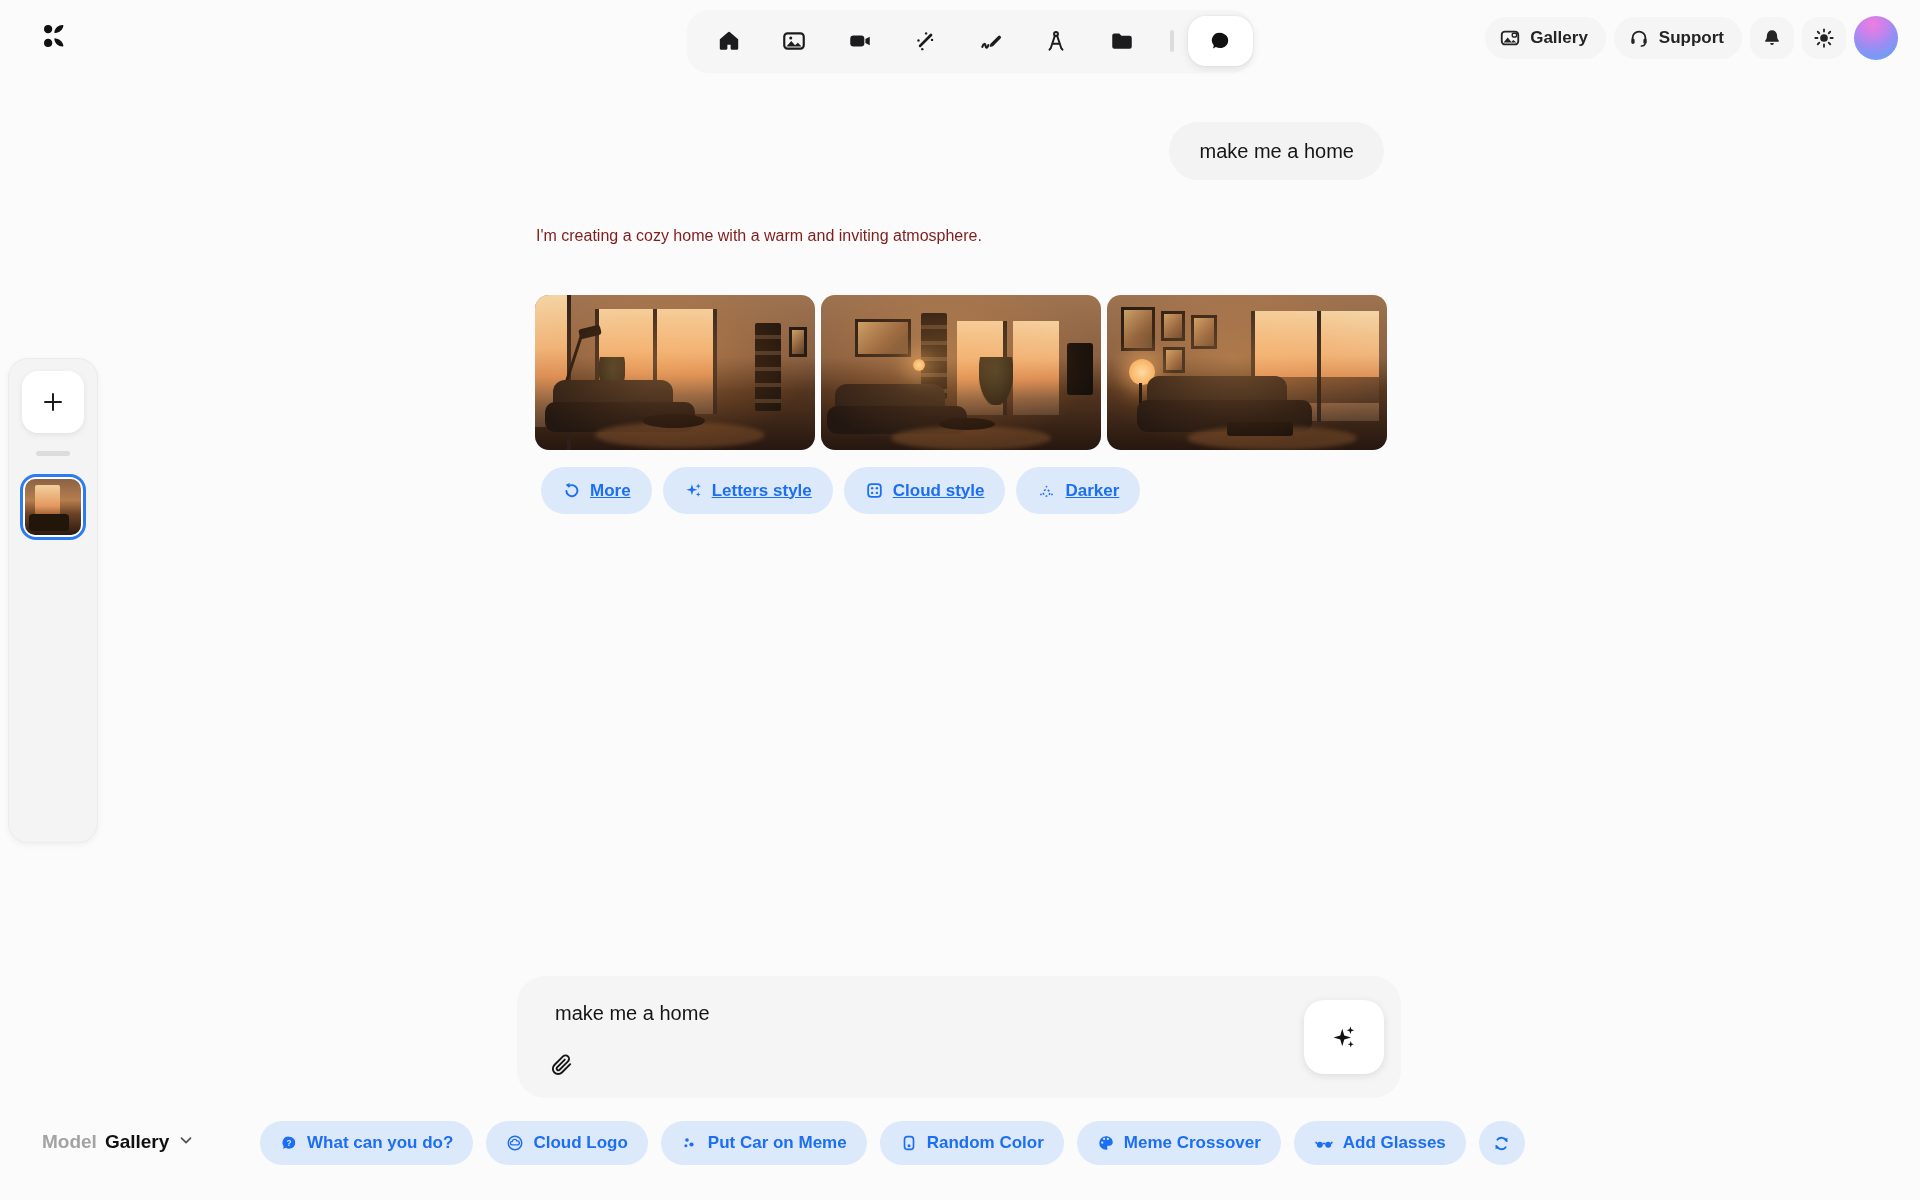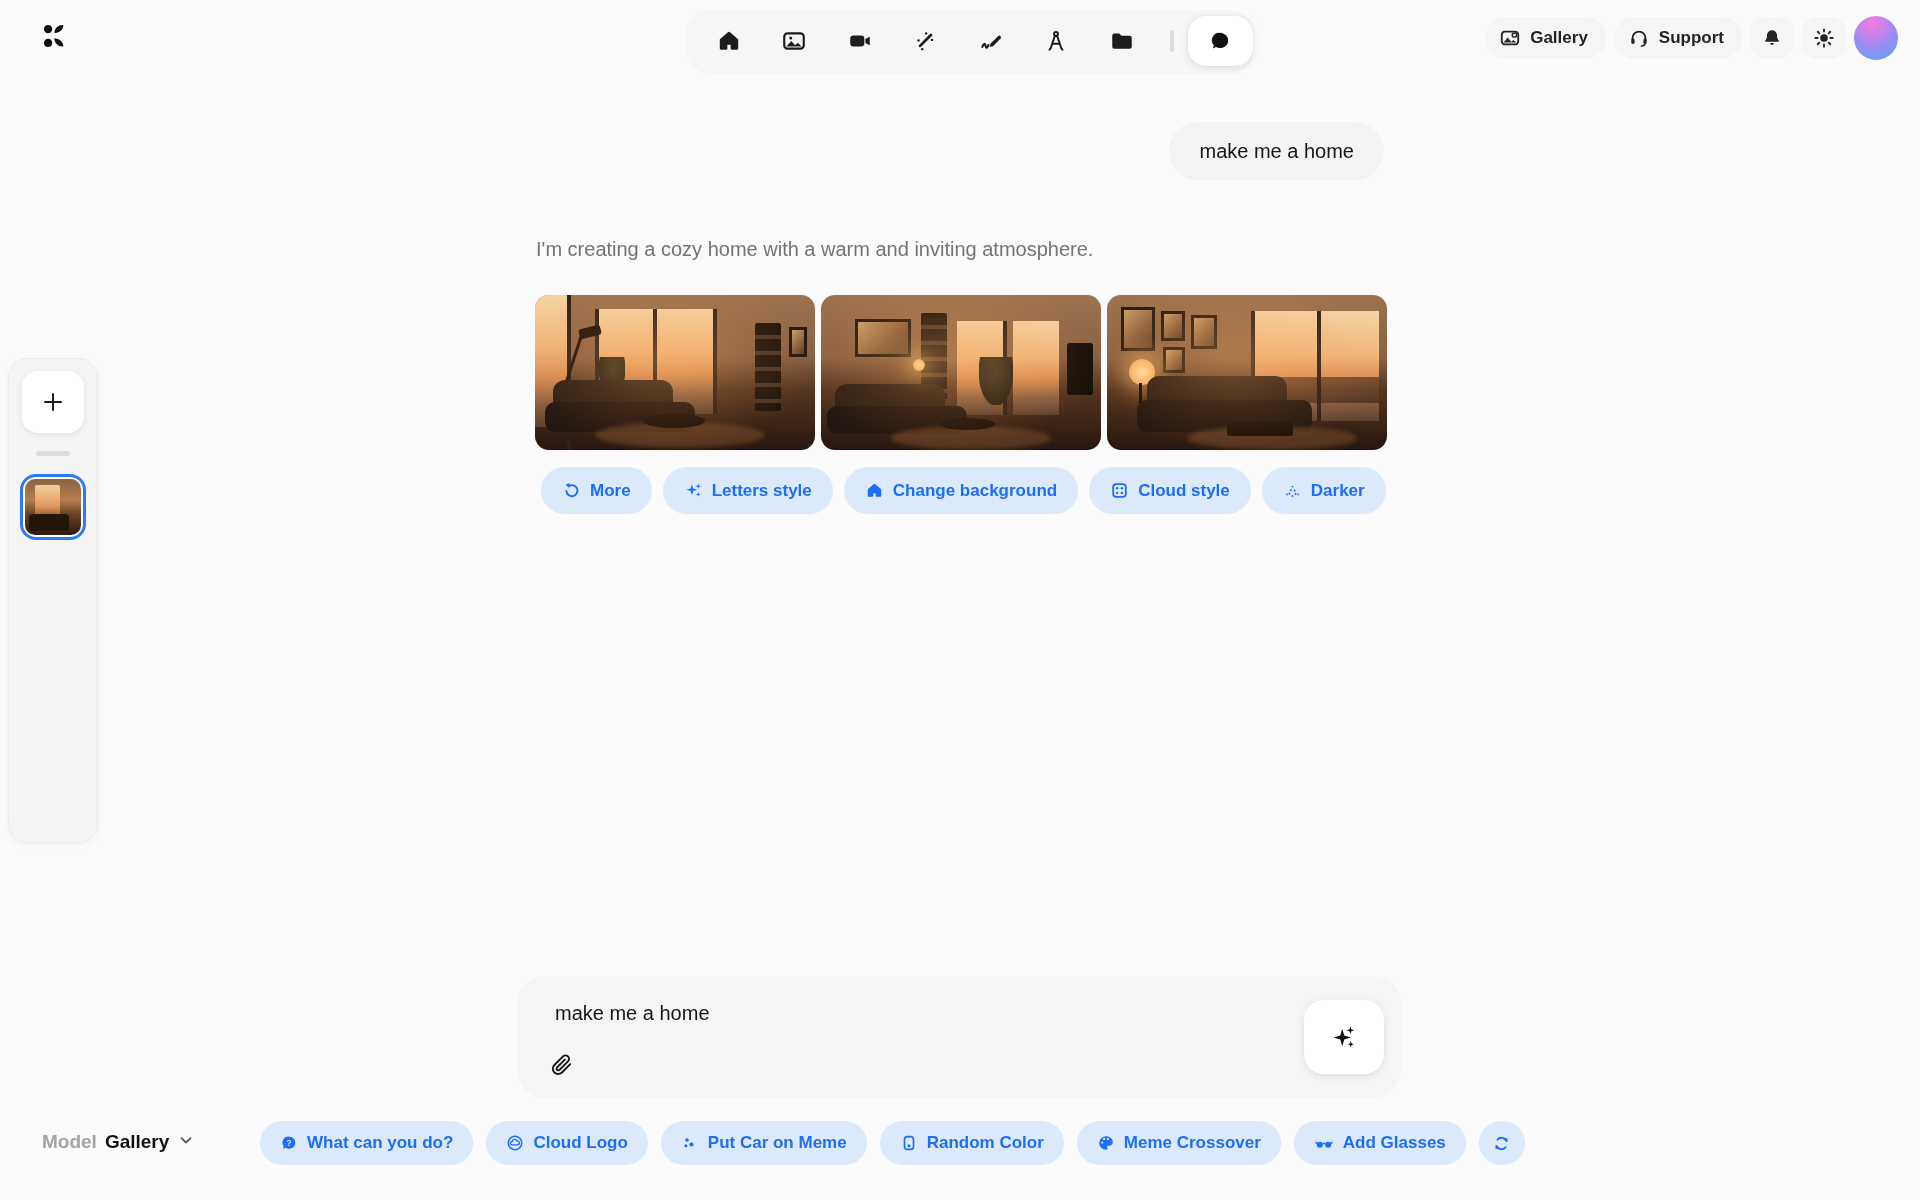--- a/index.html
+++ b/index.html
@@ -22,40 +22,40 @@
   .sidebar { position:absolute; left:8px; top:358px; width:90px; height:485px; background:#f4f4f4; border:1px solid #ececec; border-radius:20px; box-shadow:0 2px 6px rgba(0,0,0,.05); display:flex; flex-direction:column; align-items:center; padding-top:12px; }
   .new-btn { width:62px; height:62px; background:#ffffff; border-radius:16px; box-shadow:0 2px 6px rgba(0,0,0,.08); display:flex; align-items:center; justify-content:center; cursor:pointer; }
   .side-divider { width:34px; height:5px; border-radius:3px; background:#dcdcdc; margin:18px 0; }
   .thumb-sel { width:66px; height:66px; border:3px solid #2b7bf3; background:#ffffff; border-radius:16px; padding:2px; cursor:pointer; }
   .thumb-img { width:100%; height:100%; border-radius:10px; overflow:hidden; position:relative; background:linear-gradient(180deg,#8a6344 0%,#b77d4e 38%,#6b4326 62%,#2a190e 100%); }
   .thumb-img::after { content:""; position:absolute; left:18%; top:10%; width:45%; height:55%; background:linear-gradient(180deg,#f3cf9e,#e3995f 70%,#9c6034); border-radius:2px; }
   .thumb-img::before { content:""; position:absolute; left:8%; bottom:8%; width:70%; height:30%; background:#221509; border-radius:4px; z-index:1; }
 
   
   .user-bubble { position:absolute; right:536px; top:122px; height:58px; background:#f3f3f3; border-radius:29px; display:flex; align-items:center; padding:0 30px; font-size:20px; color:#161616; }
-  .ai-text { position:absolute; left:536px; top:227px; font-size:20px; color:#737373;margin-top:11px; }
+  .ai-text { position:absolute; left:536px; top:227px; font-size:16px; color:#7f1d1d; }
 
   .img-row { position:absolute; left:535px; top:295px; display:flex; gap:6px; }
   .genimg { width:280px; height:155px; border-radius:14px; overflow:hidden; position:relative; cursor:pointer; background:linear-gradient(180deg,#9d7350 0%,#8a6142 40%,#54351f 62%,#261710 100%); }
   .genimg > div { position:absolute; }
   .sky { background:linear-gradient(180deg,#f4d4a4 0%,#f0b67c 40%,#d98e55 62%,#8a6040 82%,#5d4430 100%); }
   .mull { background:#2e2018; width:4px; top:0; bottom:0; }
   .sofa { background:#221711; border-radius:10px; }
   .backrest { background:#2c1f16; border-radius:12px 12px 0 0; }
   .shelfu { background:repeating-linear-gradient(180deg,#1f150d 0 12px,#4a3524 12px 16px); border-radius:2px; }
   .rug { background:#7a4e2a; opacity:.55; border-radius:50%; filter:blur(2px); }
   .tabletop { background:#1c120b; border-radius:50%; }
   .plantd { width:26px; height:40px; background:radial-gradient(ellipse at 50% 30%, #32301c 0%, #241d12 70%, transparent 75%); }
   .glow { inset:0; background:radial-gradient(ellipse at 45% 42%, rgba(255,176,96,.32) 0%, rgba(255,150,70,.10) 45%, transparent 70%); }
   .frameart { background:linear-gradient(135deg,#caa169 0%,#8a5f3d 60%,#57402b 100%); border:3px solid #241a12; }
   .lampglobe { width:26px; height:26px; border-radius:50%; background:radial-gradient(circle,#ffe3ae 0%,#f7b465 70%,rgba(247,180,101,0) 100%); box-shadow:0 0 18px 8px rgba(255,190,110,.45); }
   .darkpanel { background:#17100b; border-radius:3px; }
 
   .action-row { position:absolute; left:541px; top:467px; display:flex; gap:11px; }
-  .action-btn { height:47px; background:#dce9fb; color:#1c6ef2; border:none; border-radius:24px; display:flex; align-items:center; gap:9px; padding:0 21px; font-size:17px; font-weight:600; font-family:"Liberation Sans",sans-serif; cursor:pointer; }
+  .action-btn { height:47px; background:#dce9fb; color:#1c6ef2; border:none; border-radius:24px; display:flex; align-items:center; gap:9px; padding:0 21px; font-size:17px; font-weight:600; font-family:"Liberation Sans",sans-serif; cursor:pointer;text-decoration:underline; }
 
   
   .composer { position:absolute; left:517px; top:976px; width:884px; height:122px; background:#f5f5f5; border-radius:28px; }
   .composer-input { position:absolute; left:38px; top:26px; width:700px; border:none; background:transparent; font-size:20px; color:#161616; font-family:"Liberation Sans",sans-serif; outline:none; }
   .attach-btn { position:absolute; left:30px; bottom:18px; width:30px; height:30px; display:flex; align-items:center; justify-content:center; cursor:pointer; }
   .gen-btn { position:absolute; right:17px; top:24px; width:80px; height:74px; background:#ffffff; border-radius:20px; box-shadow:0 2px 8px rgba(0,0,0,.10); display:flex; align-items:center; justify-content:center; cursor:pointer; border:none; }
 
   
   .model-row { position:absolute; left:42px; top:1131px; display:flex; align-items:flex-start; gap:8px; cursor:pointer; }
   .model-label { font-size:19px; font-weight:600; color:#a3a3a3; }
@@ -251,26 +251,20 @@
   <button class="action-btn">
     <svg width="19" height="19" viewBox="0 0 24 24">
         <path fill="#1c6ef2" d="M10 4 l1.6 5.4 L17 11 l-5.4 1.6 L10 18 l-1.6-5.4 L3 11 l5.4-1.6 z"></path>
         <path fill="#1c6ef2" d="M18 3 l.9 2.6 L21.5 6.5 l-2.6.9 L18 10 l-.9-2.6 L14.5 6.5 l2.6-.9 z"></path>
         <path fill="#1c6ef2" d="M18 14 l.8 2.2 2.2.8 -2.2.8 -.8 2.2 -.8-2.2 -2.2-.8 2.2-.8 z"></path>
       </svg>
     <span>Letters style</span>
   </button>
   <button class="action-btn">
     <svg width="19" height="19" viewBox="0 0 24 24">
-        <path fill="#1c6ef2" stroke="#1c6ef2" stroke-width="2" stroke-linejoin="round" d="M12 4.5 L19.5 11 V19 H14.5 V14.5 H9.5 V19 H4.5 V11 Z"></path>
-      </svg>
-    <span>Change background</span>
-  </button>
-  <button class="action-btn">
-    <svg width="19" height="19" viewBox="0 0 24 24">
         <rect x="4" y="4" width="16" height="16" rx="4" fill="none" stroke="#1c6ef2" stroke-width="2.2"></rect>
         <circle cx="9" cy="9" r="1.5" fill="#1c6ef2"></circle>
         <circle cx="15" cy="9" r="1.5" fill="#1c6ef2"></circle>
         <circle cx="9" cy="15" r="1.5" fill="#1c6ef2"></circle>
         <circle cx="15" cy="15" r="1.5" fill="#1c6ef2"></circle>
       </svg>
     <span>Cloud style</span>
   </button>
   <button class="action-btn">
     <svg width="19" height="19" viewBox="0 0 24 24">

